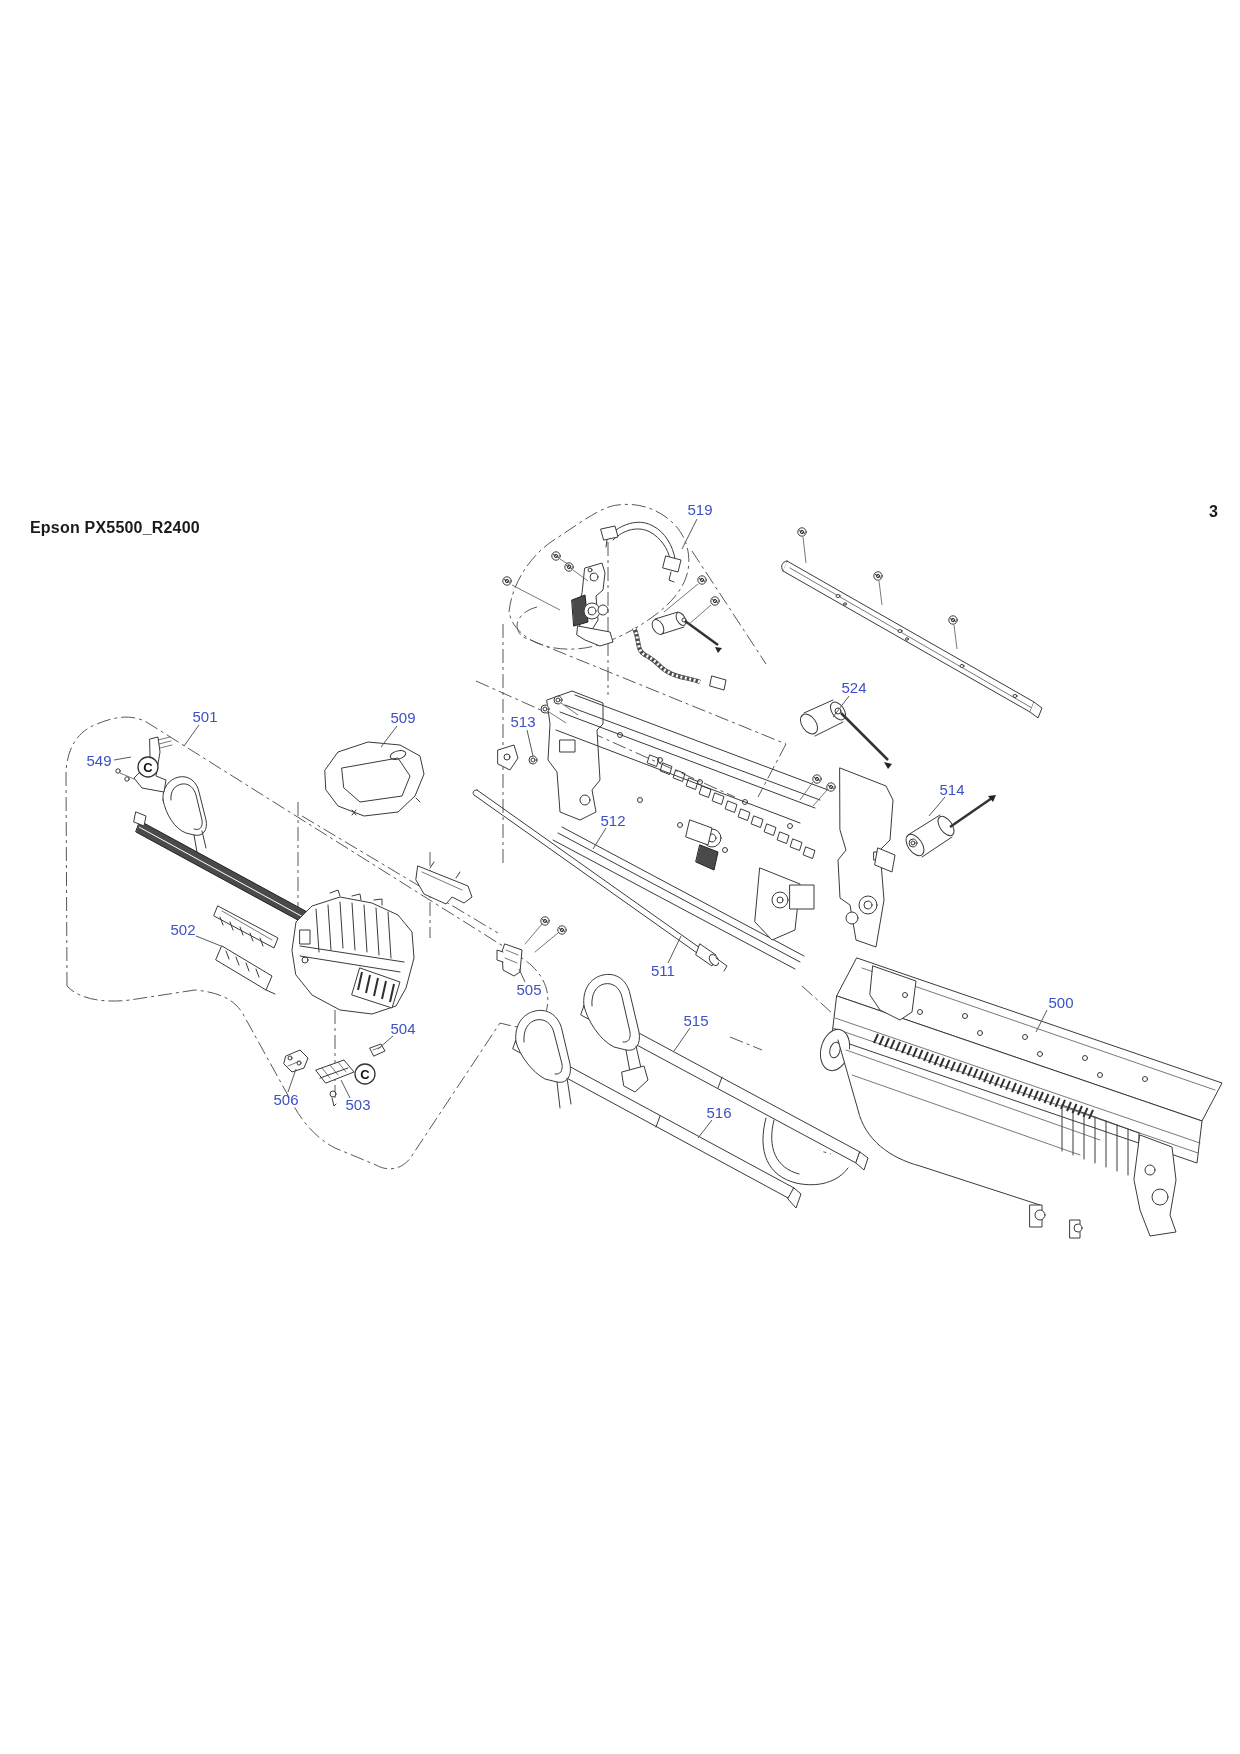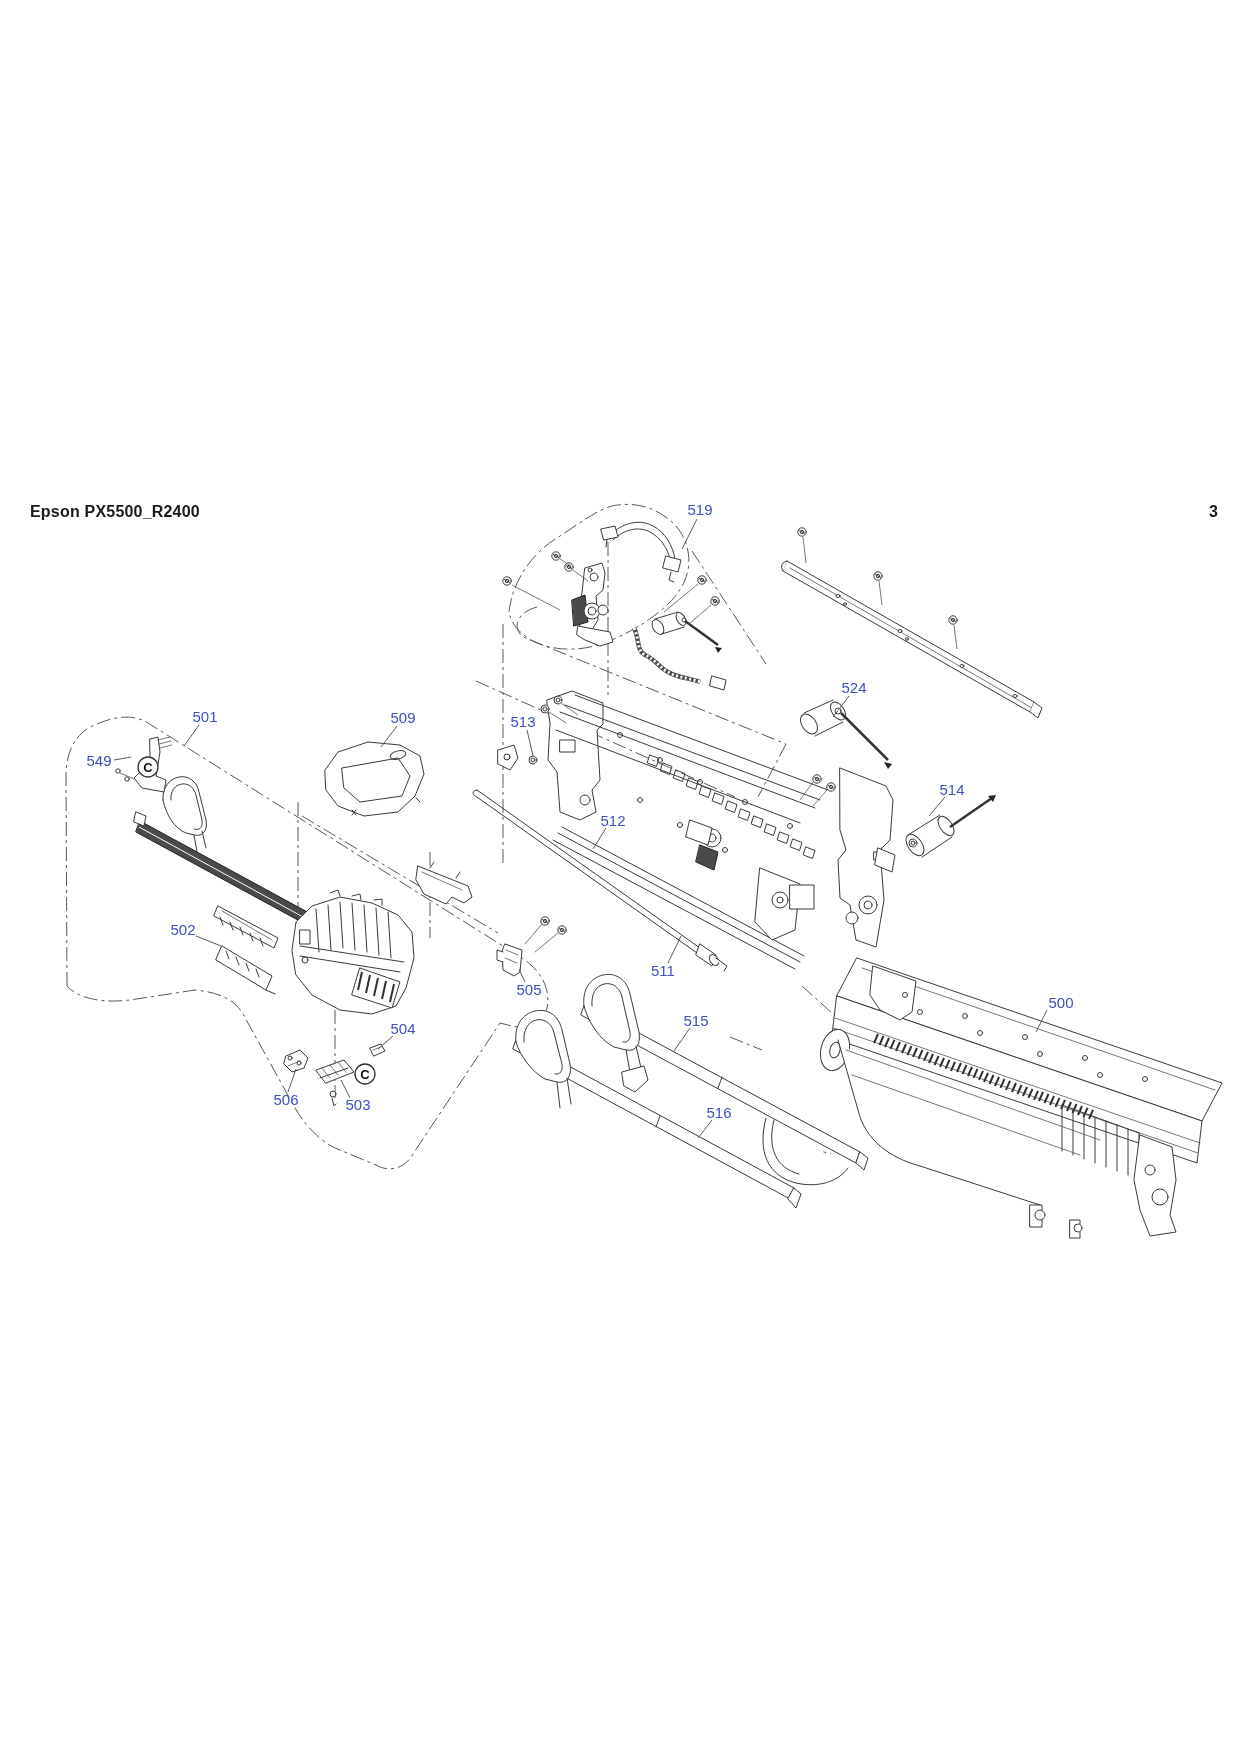--- a/index.html
+++ b/index.html
@@ -1,18 +1,18 @@
 <!DOCTYPE html>
 <html><head>
 <meta charset="utf-8">
 <style>
   html,body{margin:0;padding:0;background:#e8e8e8;}
   #page{position:relative;width:1240px;height:1754px;background:var(--bg,#fff);margin:0 auto;
         font-family:"Liberation Sans",sans-serif;overflow:hidden;}
-  #doc-title{position:absolute;left:30px;top:503px;font-size:16px;font-weight:bold;color:var(--text,#1a1a1a);letter-spacing:.2px;}
+  #doc-title{position:absolute;left:30px;top:519px;font-size:16px;font-weight:bold;color:var(--text,#1a1a1a);letter-spacing:.2px;}
   #page-num{position:absolute;right:22px;top:503px;font-size:16px;font-weight:bold;color:var(--text,#1a1a1a);}
   svg{position:absolute;left:0;top:0;}
   .art{stroke:var(--line,#3b3b3b);fill:none;stroke-width:1;stroke-linejoin:round;stroke-linecap:round;}
   .wf{fill:#ffffff;}
   .dk{fill:#4a4a4a;stroke:#222;}
   .phantom{stroke:#585858;fill:none;stroke-width:1;stroke-dasharray:14 4 3 4;stroke-linecap:butt;}
   .thin{stroke:#555;stroke-width:.8;fill:none;}
   .hatchl{stroke:#2e2e2e;stroke-width:2;fill:none;}
   .callout-leader{stroke:var(--leader,#5a5a5a);stroke-width:1;}
   .callout-label{font:15px "Liberation Sans",sans-serif;fill:var(--label,#3e50c6);text-anchor:middle;}

